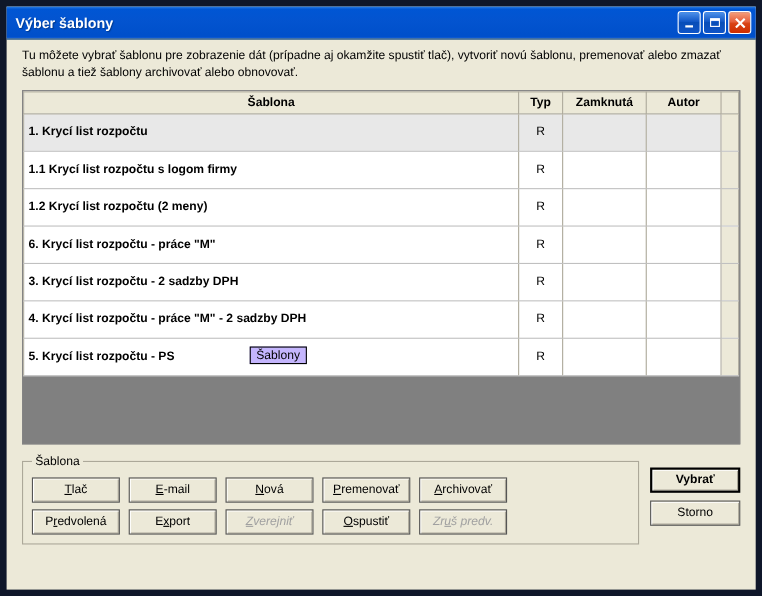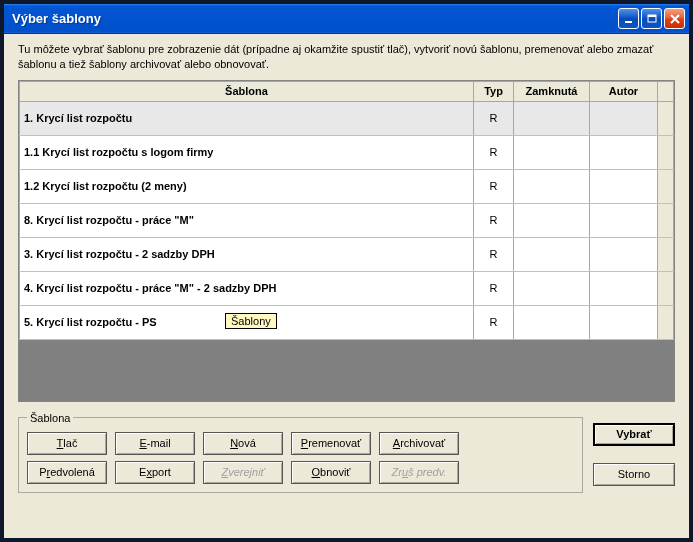--- a/index.html
+++ b/index.html
@@ -8,21 +8,21 @@
     font-size: 11px;
     background: #ece9d8;
     width: 693px;
     height: 542px;
     overflow: hidden;
   }
   .window {
     width: 693px;
     height: 542px;
     background: #ece9d8;
-    border: 4px solid #0f172a;
+    border: 6px solid #0f172a;
     position: relative;
   }
   .titlebar {
     height: 30px;
     background: linear-gradient(to bottom, #2a80e8 0%, #0056d4 8%, #0354d0 40%, #0050cb 88%, #0050cb 94%, #1860d8 100%);
     border-bottom: 1px solid #003c74;
     display: flex;
     align-items: center;
     padding: 0 4px 0 8px;
     position: relative;
@@ -114,21 +114,21 @@
   th.scroll-head {
     background: #ece9d8;
     border: 1px solid #aca899;
     width: 16px;
     padding:0;
   }
   .tooltip-box {
     position: absolute;
     left: 206px;
     top: 232px;
-    background: #fef9c3;
+    background: #c4b5fd;
     border: 1px solid #000;
     padding: 1px 5px;
     font-size: 11px;
   }
   .bottom-area {
     margin-top: 10px;
     display: flex;
     gap: 10px;
     align-items: flex-start;
   }
@@ -159,21 +159,21 @@
   }
   .btn u { text-decoration: underline; }
   .btn.disabled {
     color: #a0a0a0;
     cursor: default;
     font-style: italic;
   }
   .right-buttons {
     display: flex;
     flex-direction: column;
-    gap: 17px;
+    gap: 7px;
     width: 82px;
     padding-top: 11px;
   }
   .right-buttons .btn {
     height: 23px;
   }
   .right-buttons .btn.primary {
     font-weight: bold;
     border: 2px solid #000;
     box-shadow: inset 1px 1px 0 #fff, inset -1px -1px 0 #aca899;
@@ -242,21 +242,21 @@
               <td class="center" style="background: rgb(236, 233, 216);"></td>
             </tr>
             <tr>
               <td>1.2 Krycí list rozpočtu (2 meny)</td>
               <td class="center">R</td>
               <td class="center"></td>
               <td class="center"></td>
               <td class="center" style="background: rgb(236, 233, 216);"></td>
             </tr>
             <tr>
-              <td>8. Krycí list rozpočtu - práce "M"</td>
+              <td>6. Krycí list rozpočtu - práce "M"</td>
               <td class="center">R</td>
               <td class="center"></td>
               <td class="center"></td>
               <td class="center" style="background: rgb(236, 233, 216);"></td>
             </tr>
             <tr>
               <td>3. Krycí list rozpočtu - 2 sadzby DPH</td>
               <td class="center">R</td>
               <td class="center"></td>
               <td class="center"></td>
@@ -286,21 +286,21 @@
         <legend>Šablona</legend>
         <div class="btn-grid">
           <button class="btn"><u>T</u><span>lač</span></button>
           <button class="btn"><u>E</u><span>-mail</span></button>
           <button class="btn"><u>N</u><span>ová</span></button>
           <button class="btn"><u>P</u><span>remenovať</span></button>
           <button class="btn"><u>A</u><span>rchivovať</span></button>
           <button class="btn">P<u>r</u><span>edvolená</span></button>
           <button class="btn">E<u>x</u><span>port</span></button>
           <button class="btn disabled"><u>Z</u><span>verejniť</span></button>
-          <button class="btn"><u>O</u><span>bnoviť</span></button>
+          <button class="btn"><u>O</u><span>spustiť</span></button>
           <button class="btn disabled">Zr<u>u</u><span>š predv.</span></button>
         </div>
       </fieldset>
       <div class="right-buttons">
         <button class="btn primary">Vybrať</button>
         <button class="btn">Storno</button>
       </div>
     </div>
   </div>
 </div>

